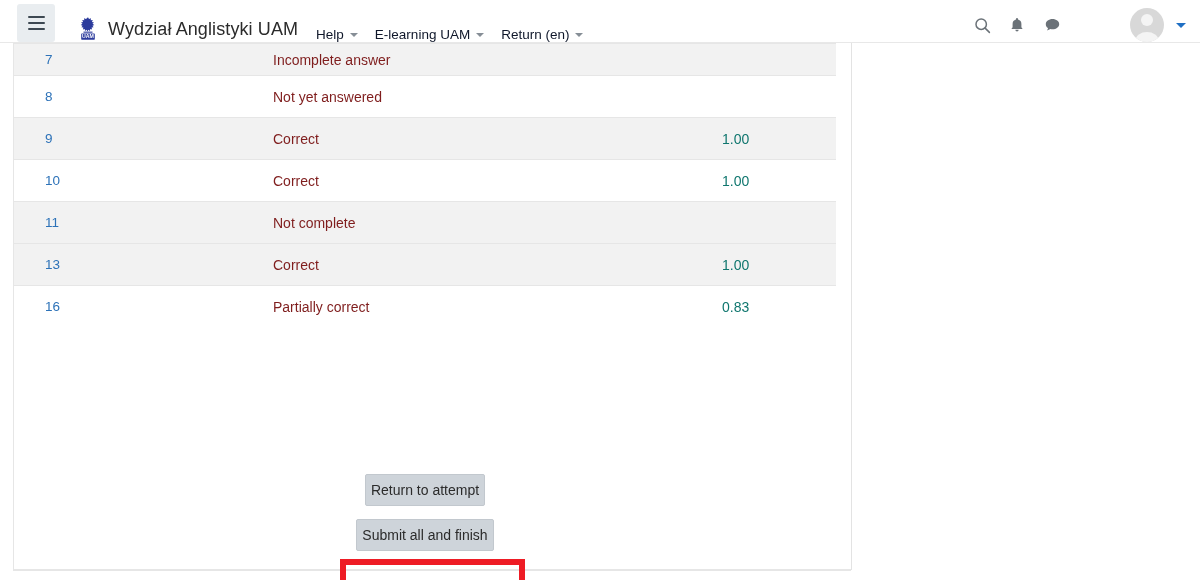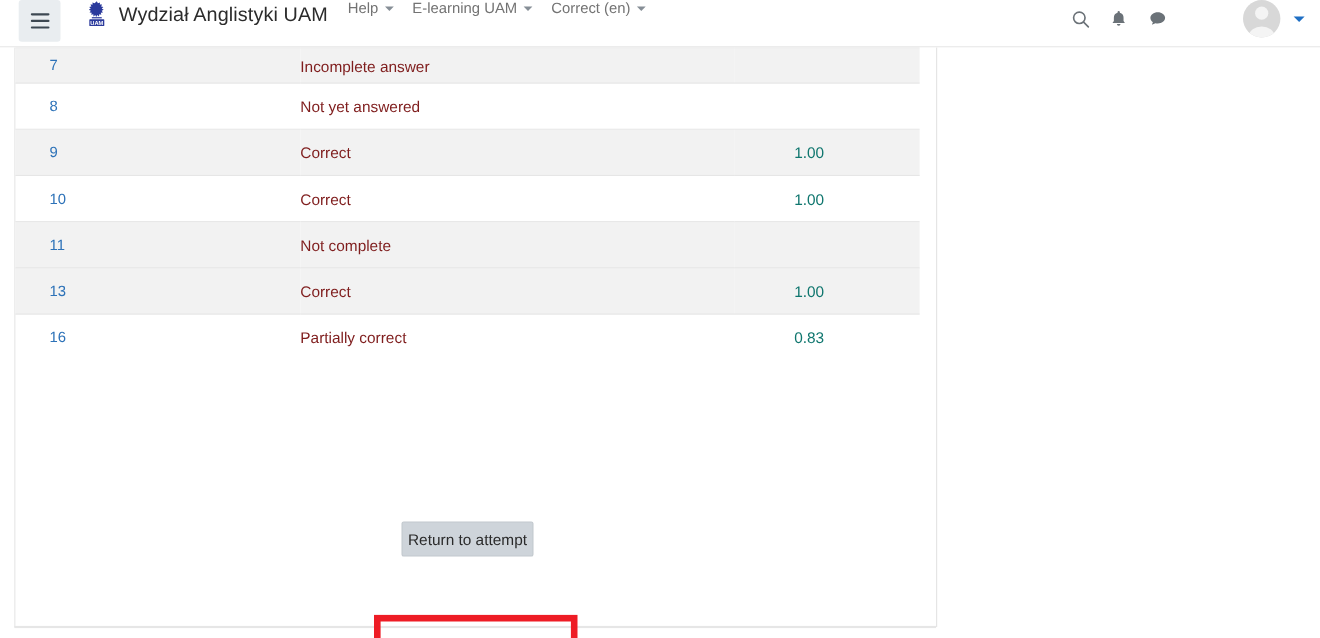--- a/index.html
+++ b/index.html
@@ -20,21 +20,21 @@
 
   
   .navbar {
     position: absolute;
     top: 0; left: 0;
     width: 1200px;
     height: 43px;
     background: #ffffff;
     border-bottom: 1px solid #e8e8e8;
     display: flex;
-    align-items: flex-start;
+    align-items: flex-end;
     box-sizing: border-box;
     z-index: 30;
   }
   .nav-toggle {
     width: 38px;
     height: 38px;
     margin-left: 17px;
     background: #e9edf0;
     border: none;
     border-radius: 3px;
@@ -74,21 +74,21 @@
   }
   .nav-menu {
     display: flex;
     align-items: center;
     margin-left: 18px;
   }
   .nav-item {
     display: flex;
     align-items: center;
     font-size: 13.5px;
-    color: #737373;
+    color: #0f172a;
     margin-right: 17px;
     cursor: pointer;
     white-space: nowrap;
   }
   .caret {
     display: inline-block;
     width: 0; height: 0;
     border-left: 4px solid transparent;
     border-right: 4px solid transparent;
     border-top: 4px solid #868e96;
@@ -293,21 +293,21 @@
   <nav class="nav-menu">
     <div class="nav-item">
       <span>Help</span>
       <i class="caret"></i>
     </div>
     <div class="nav-item">
       <span>E-learning UAM</span>
       <i class="caret"></i>
     </div>
     <div class="nav-item">
-      <span>Correct (en)</span>
+      <span>Return (en)</span>
       <i class="caret"></i>
     </div>
   </nav>
 
   <div class="nav-right">
 
     <div class="nav-icon">
       <svg width="17" height="17" viewBox="0 0 17 17" fill="none" stroke="#6b7278" stroke-width="1.5">
         <circle cx="7.2" cy="7.2" r="5.2"></circle>
         <line x1="11.1" y1="11.1" x2="15.4" y2="15.4" stroke-linecap="round"></line>
@@ -389,17 +389,20 @@
         <td class="col-grade">0.83</td>
       </tr>
 
     </tbody>
   </table>
 
   <div class="btn-area">
     <div class="btn-return-row">
       <button class="btn">Return to attempt</button>
     </div>
+    <div class="btn-submit-row">
+      <button class="btn">Submit all and finish</button>
+    </div>
   </div>
 
   <div class="highlight-box"></div>
 
 </div>
 
 </body></html>

